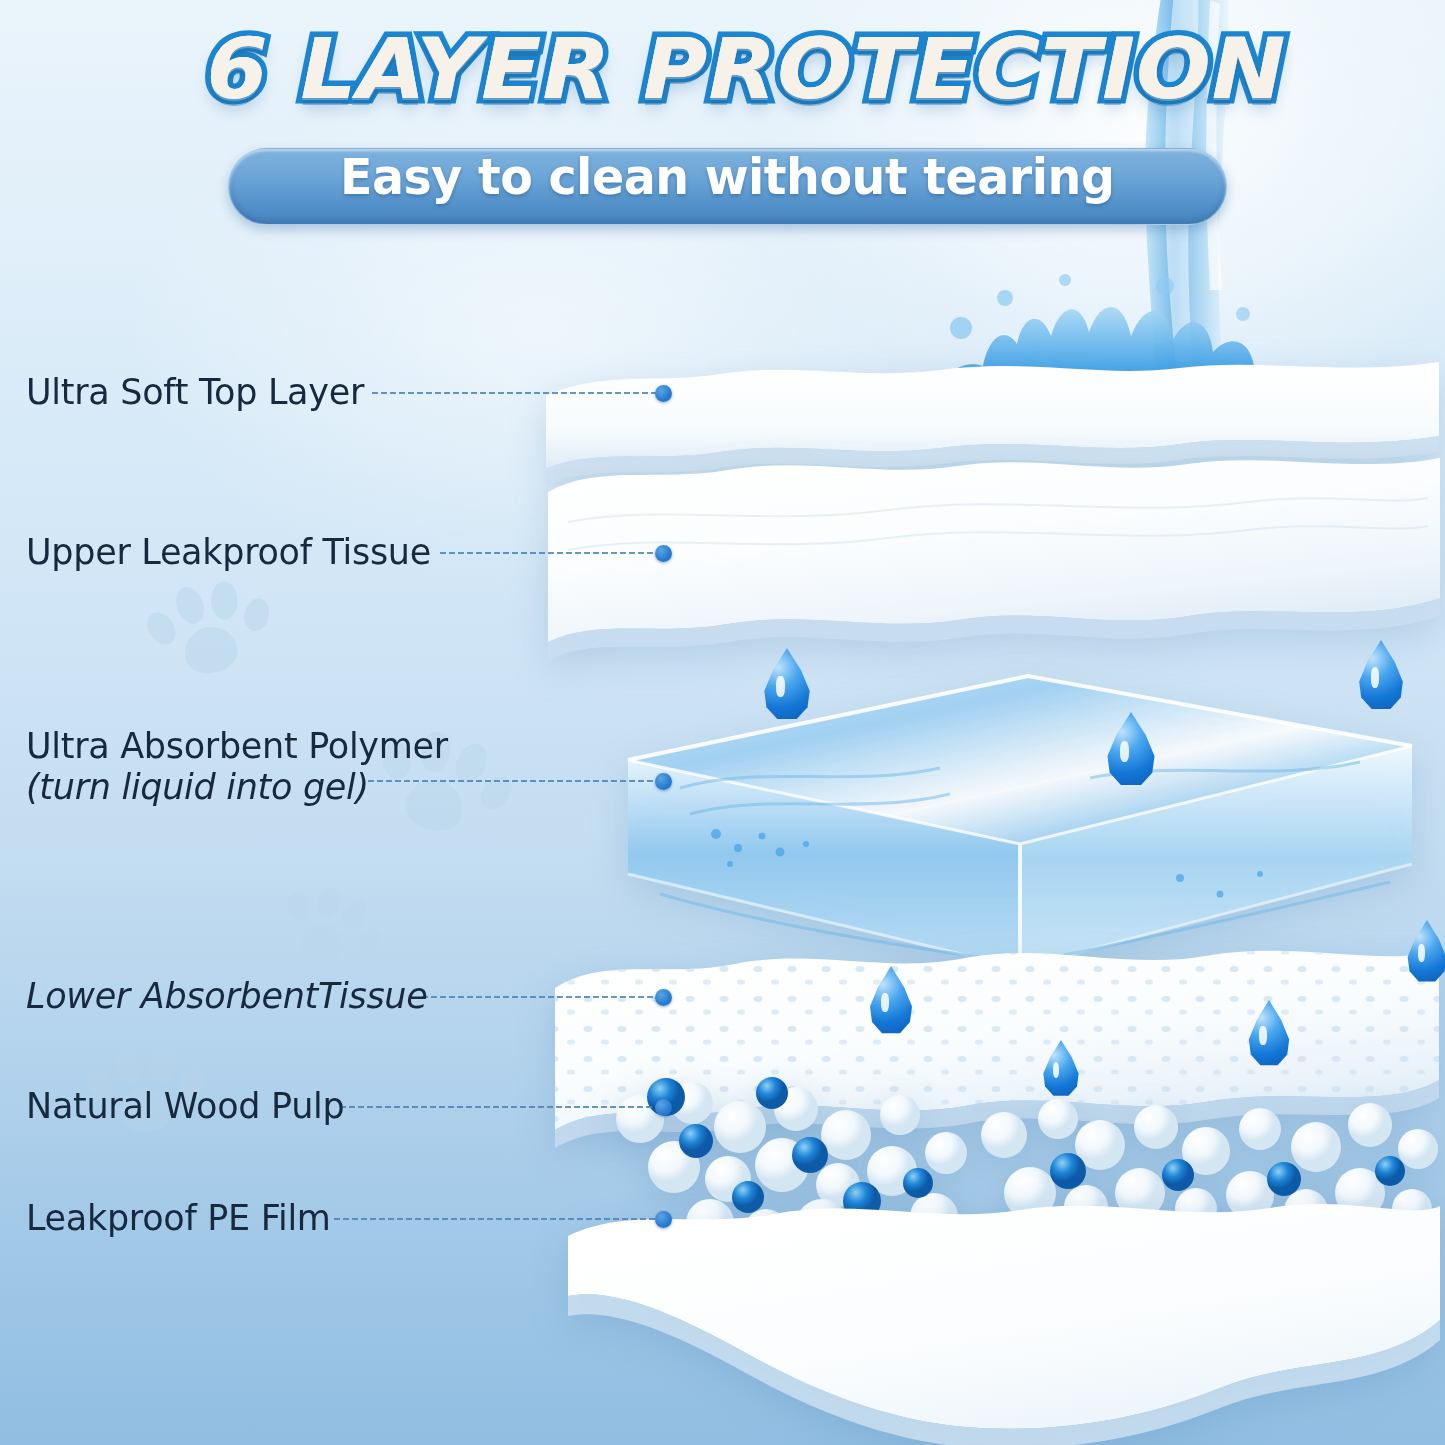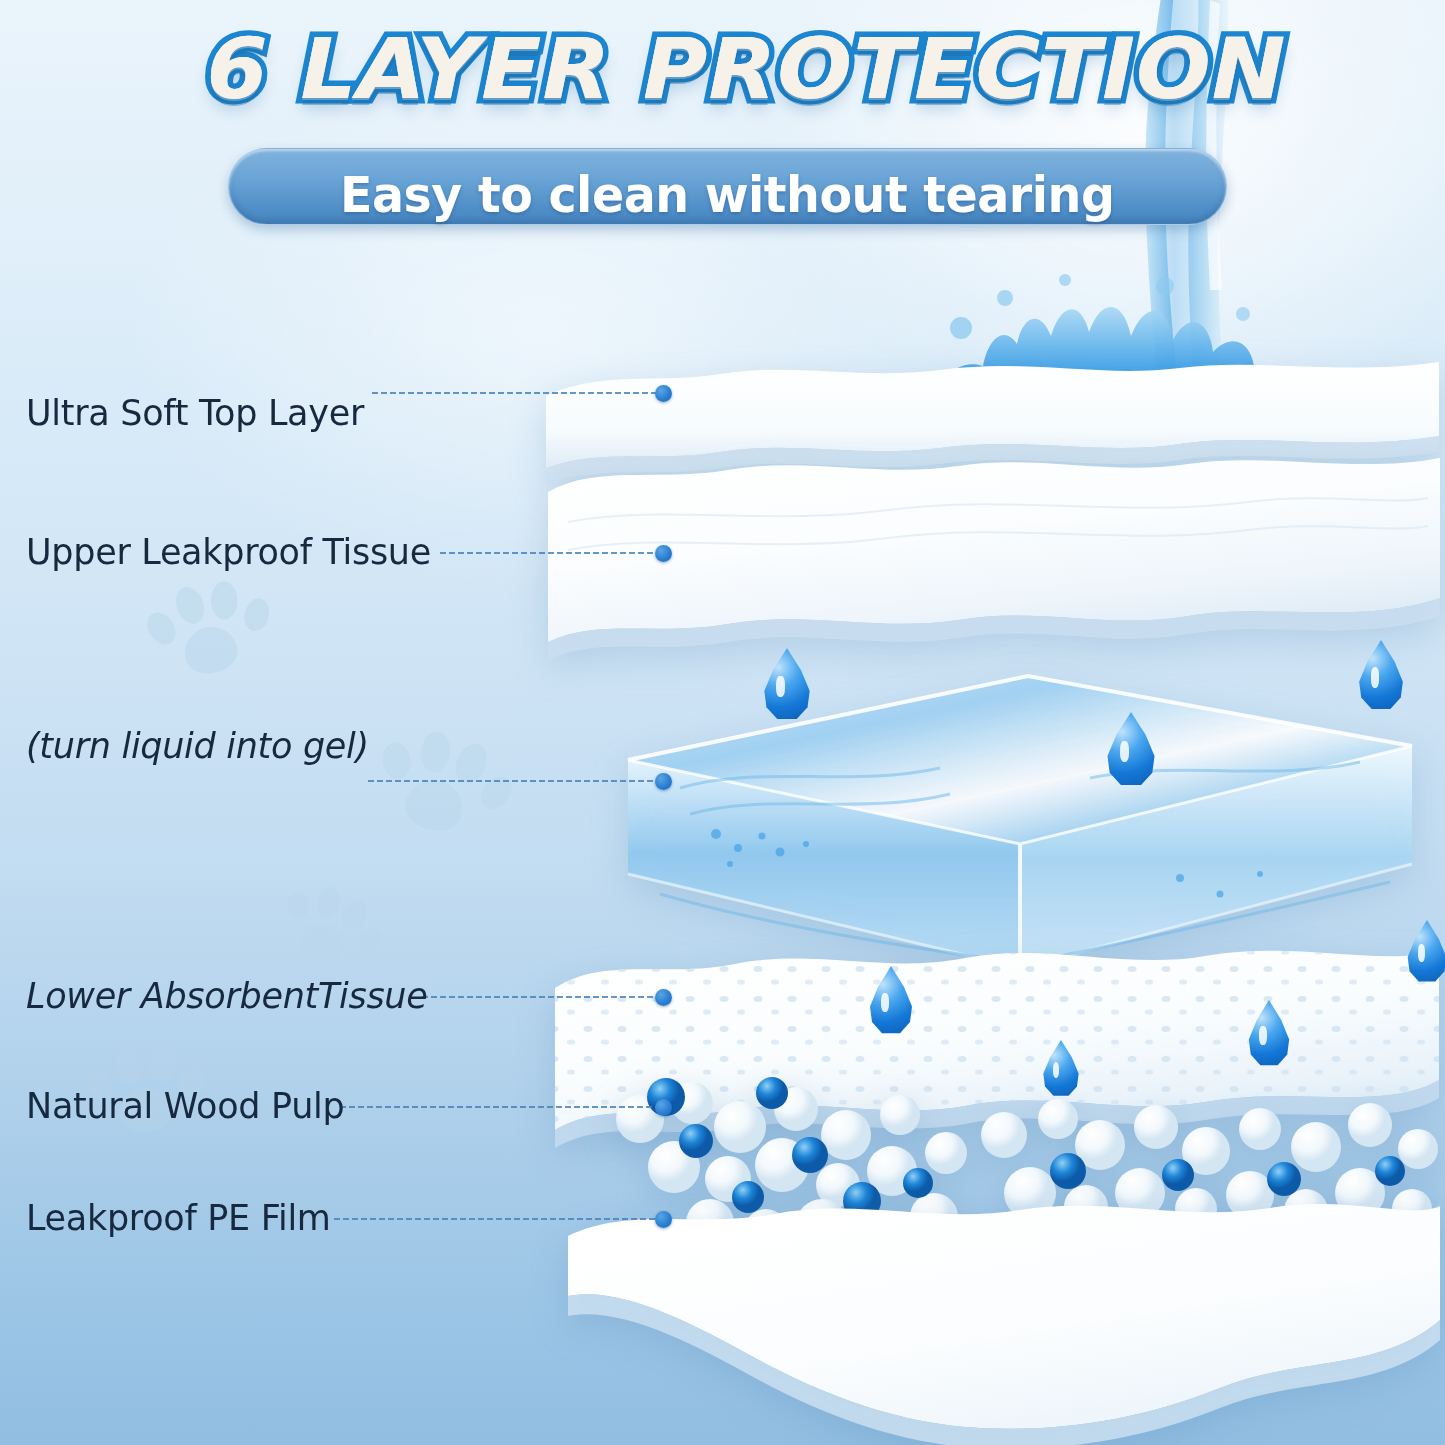--- a/index.html
+++ b/index.html
@@ -50,21 +50,21 @@
 
   
   .pill{
     position:absolute;left:228px;top:148px;width:997px;height:75px;
     border-radius:40px;
     background:linear-gradient(180deg,#7fb3de 0%,#6aa4d6 40%,#508fc8 78%,#4785bf 100%);
     box-shadow:0 5px 12px rgba(40,95,150,.30),
                inset 0 2px 3px rgba(255,255,255,.55),
                inset 0 -3px 6px rgba(30,80,135,.30);
     border:1px solid rgba(255,255,255,.35);
-    display:flex;align-items:flex-end;justify-content:center;
+    display:flex;align-items:flex-start;justify-content:center;
   }
   .pill-text{
     font-family:"DejaVu Sans","Liberation Sans",sans-serif;
     font-weight:bold;font-size:49px;color:#ffffff;letter-spacing:-.5px;
     text-shadow:0 2px 4px rgba(35,85,140,.45);
     transform:scaleX(.97);
   }
 
   .sheet{position:absolute;filter:drop-shadow(0 12px 18px rgba(70,125,175,.22));}
 
@@ -386,24 +386,25 @@
 
   <div class="lead" style="left:422px;top:996px;width:236px;"></div>
   <div class="dot" style="left:655px;top:989px;"></div>
 
   <div class="lead" style="left:340px;top:1106px;width:318px;"></div>
   <div class="dot" style="left:655px;top:1099px;"></div>
 
   <div class="lead" style="left:334px;top:1218px;width:324px;"></div>
   <div class="dot" style="left:655px;top:1211px;"></div>
 
-  <div class="label" style="left:26px;top:372px;margin-top:21px;">Ultra Soft Top Layer</div>
+  <div class="label" style="left:26px;top:372px;">Ultra Soft Top Layer</div>
   <div class="label" style="left:26px;top:532px;">Upper Leakproof Tissue</div>
 
   <div style="position:absolute;left:26px;top:726px;">
+    <div class="label" style="position:static;">Ultra Absorbent Polymer</div>
     <div class="label" style="position:static;font-style:italic;">(turn liquid into gel)</div>
   </div>
 
   <div class="label" style="left:26px;top:976px;font-style:italic;">Lower AbsorbentTissue</div>
   <div class="label" style="left:26px;top:1086px;">Natural Wood Pulp</div>
   <div class="label" style="left:26px;top:1198px;">Leakproof PE Film</div>
 
   <div class="title-wrap">
     <div style="position:relative;display:inline-block;">
       <span class="title">6 LAYER PROTECTION</span>

